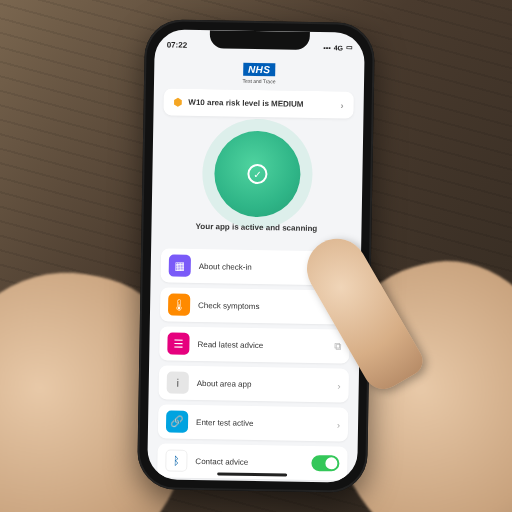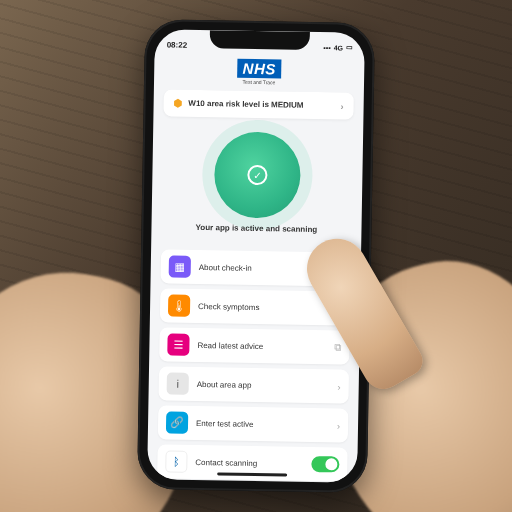--- a/index.html
+++ b/index.html
@@ -86,21 +86,21 @@
   .status-right { display: flex; gap: 3px; align-items: center; font-size: 7px; }
   .header {
     text-align: center;
     padding: 2px 0 6px;
   }
   .nhs-logo {
     display: inline-block;
     background: #005eb8;
     color: #fff;
     font-weight: 700;
-    font-size: 15px;
+    font-size: 10px;
     padding: 1px 5px;
     letter-spacing: 0.5px;
     font-style: italic;
   }
   .header-sub {
     font-size: 5px;
     color: #444;
     margin-top: 1px;
   }
   .content {
@@ -216,21 +216,21 @@
 
 <div class="wood-bg"></div>
 <div class="hand-left"></div>
 <div class="hand-right"></div>
 
 <div class="phone">
   <div class="screen">
     <div class="notch"></div>
 
     <div class="status-bar">
-      <span>08:22</span>
+      <span>07:22</span>
       <div class="status-right">
         <span>▪▪▪</span>
         <span>4G</span>
         <span>▭</span>
       </div>
     </div>
 
     <div class="header">
       <span class="nhs-logo">NHS</span>
       <div class="header-sub">Test and Trace</div>
@@ -276,21 +276,21 @@
         </div>
 
         <div class="menu-item">
           <div class="mi-icon" style="background:#00a3e0">🔗</div>
           <span>Enter test active</span>
           <span class="mi-action">›</span>
         </div>
 
         <div class="menu-item">
           <div class="mi-icon" style="background:#fff;color:#0060a9;border:1px solid #eee">ᛒ</div>
-          <span>Contact scanning</span>
+          <span>Contact advice</span>
           <div class="toggle"></div>
         </div>
 
       </div>
     </div>
 
     <div class="home-bar"></div>
   </div>
 </div>
 

